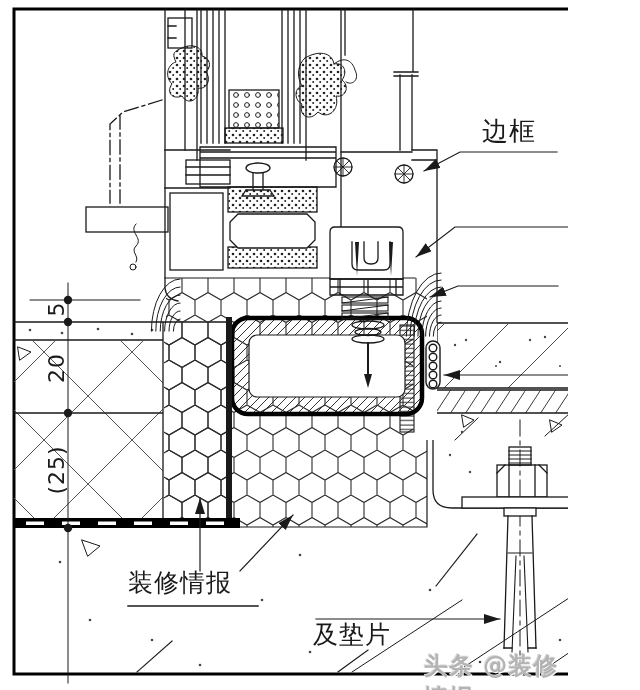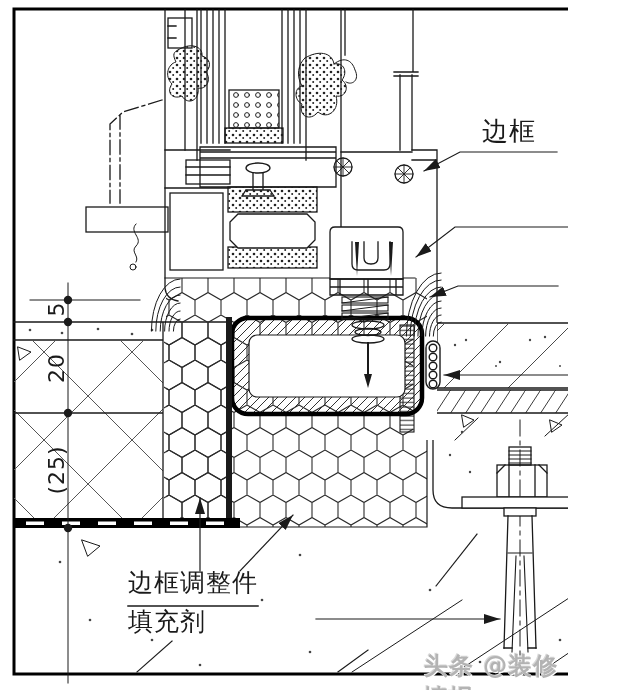--- a/index.html
+++ b/index.html
@@ -258,22 +258,22 @@
     <line x1="240" y1="571" x2="293" y2="515" marker-end="url(#arr)"></line>
     <line x1="172" y1="641" x2="137" y2="672"></line>
     <path d="M128,606 H258" stroke-width="1.5"></path>
     <line x1="316" y1="619" x2="500" y2="619" marker-end="url(#arr)"></line>
     <line x1="436" y1="586" x2="477" y2="534"></line>
     <line x1="368" y1="650" x2="338" y2="672"></line>
   </g>
 </svg>
 
 <div class="cad-label fs26" style="left:482px;top:118px;">边框</div>
-<div class="cad-label fs25" style="left:128px;top:570px;">边框调整件</div>
-<div class="cad-label fs25" style="left:128px;top:609px;">填充剂</div>
+<div class="cad-label fs25" style="left:128px;top:570px;">装修情报</div>
+<div class="cad-label fs25" style="left:313px;top:622px;">及垫片</div>
 
 <div class="dim-label" style="left:56px;top:309px;">5</div>
 <div class="dim-label" style="left:56px;top:368px;">20</div>
 <div class="dim-label" style="left:56px;top:470px;">(25)</div>
 
 <div id="watermark">头条 @装修情报</div>
 
 </div>
 
 </body></html>

